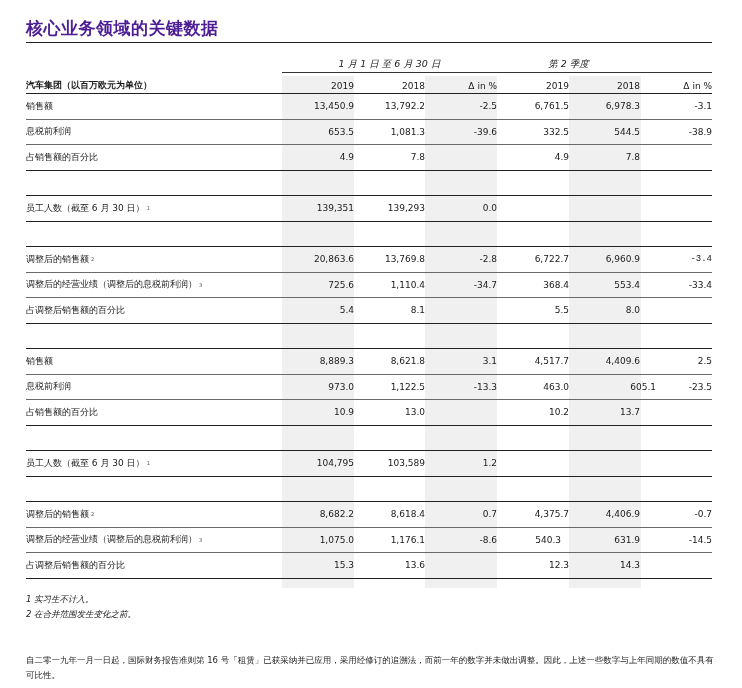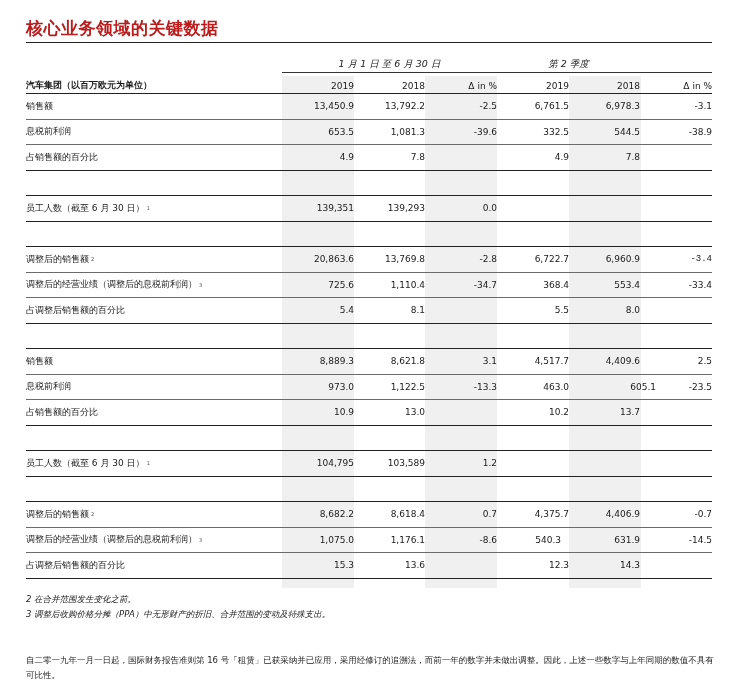--- a/index.html
+++ b/index.html
@@ -1,18 +1,18 @@
 <!DOCTYPE html>
 <html><head>
 <meta charset="utf-8">
 <style>
   html, body { margin:0; padding:0; background:#ffffff; }
   body { width:742px; height:688px; position:relative; overflow:hidden;
          font-family:"DejaVu Sans","Liberation Sans",sans-serif; color:#1a1a1a; }
-  .title { position:absolute; left:26px; top:17px; font-size:17px; font-weight:bold; color:#b91c1c; letter-spacing:0.5px; }
+  .title { position:absolute; left:26px; top:17px; font-size:17px; font-weight:bold; color:#4c1d95; letter-spacing:0.5px; }
   .title-rule { position:absolute; left:26px; top:42px; width:686px; height:1px; background:#222; }
 
   .band { position:absolute; top:76px; width:72px; height:512px; background:#f0f0f1; }
 
   .hdr-period { position:absolute; top:58px; font-size:9.5px; text-align:center; color:#222;font-style:italic; }
   .hdr-rule { position:absolute; top:72px; height:1px; background:#333; }
 
   .table { position:absolute; left:26px; top:78px; width:686px; }
   .row { position:relative; height:24.5px; border-bottom:1px solid #6a6a6a; }
   .row.header { height:15px; border-bottom:1px solid #222; }
@@ -263,17 +263,17 @@
       <div class="cell num" style="left: 262px;">15.3</div>
       <div class="cell num" style="left: 333px;">13.6</div>
       <div class="cell num" style="left: 405px;"></div>
       <div class="cell num" style="left: 477px;">12.3</div>
       <div class="cell num" style="left: 548px;">14.3</div>
       <div class="cell num" style="left: 620px;"></div>
     </div>
   </div>
 
 <div class="footnotes">
+  <div>1  实习生不计入。</div>
   <div>2  在合并范围发生变化之前。</div>
-  <div>3  调整后收购价格分摊（PPA）中无形财产的折旧、合并范围的变动及特殊支出。</div>
 </div>
 
 <div class="note">自二零一九年一月一日起，国际财务报告准则第 16 号「租赁」已获采纳并已应用，采用经修订的追溯法，而前一年的数字并未做出调整。因此，上述一些数字与上年同期的数值不具有可比性。</div>
 
 </body></html>

